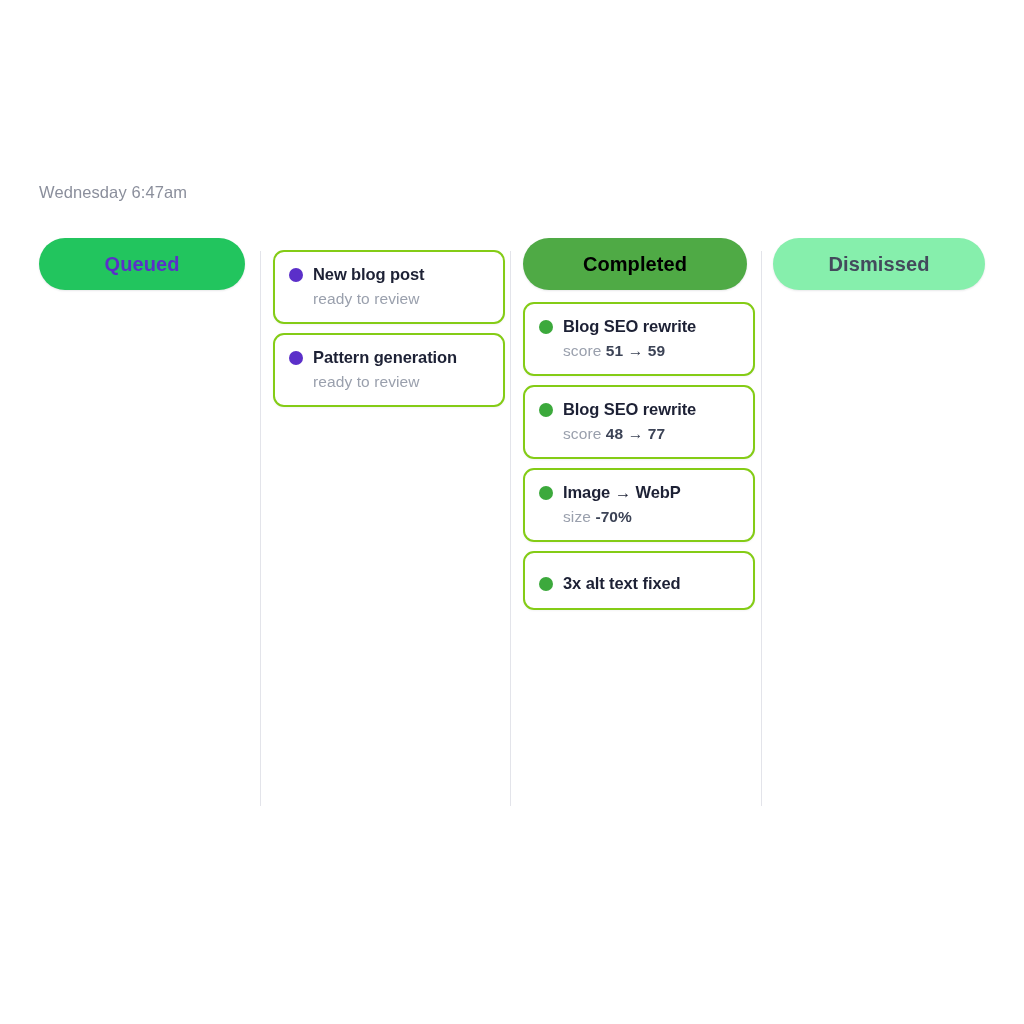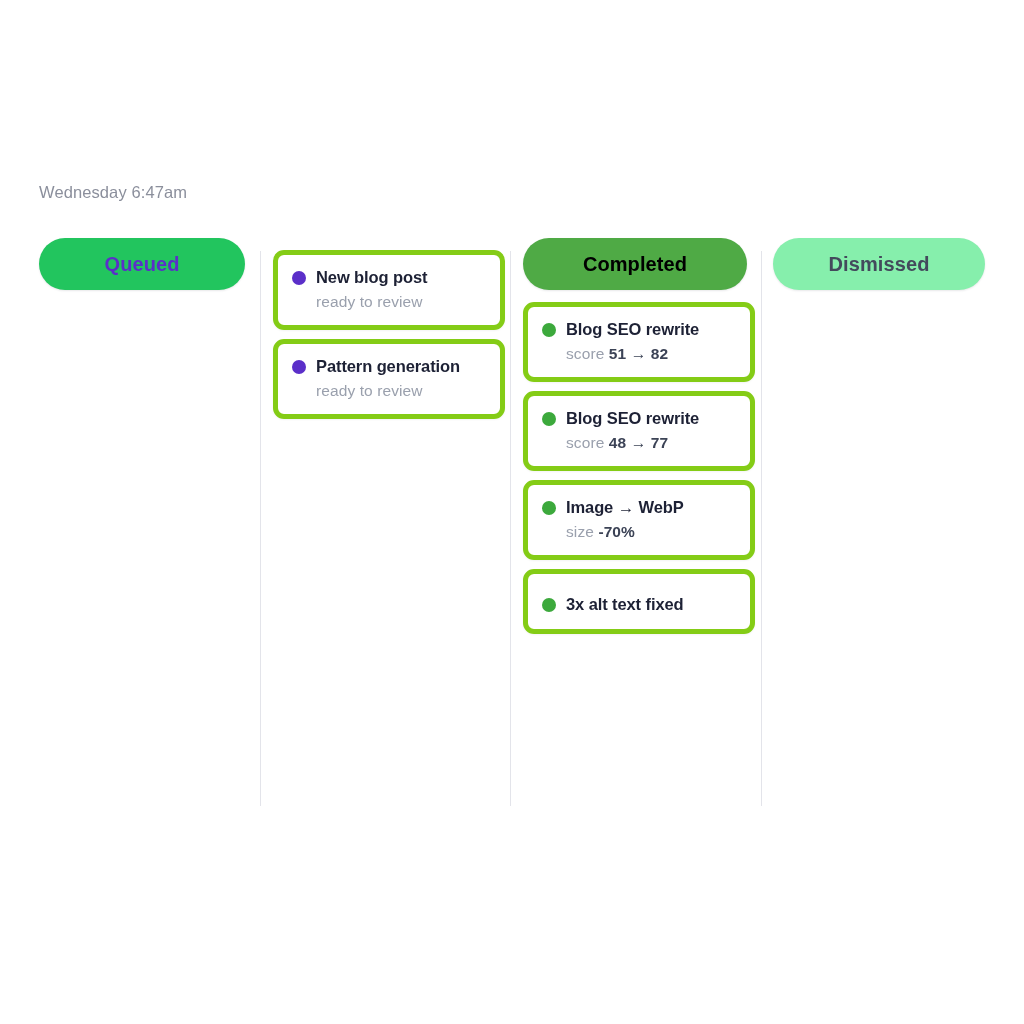--- a/index.html
+++ b/index.html
@@ -81,21 +81,21 @@
   .card-stack {
     margin-top: 12px;
     display: flex;
     flex-direction: column;
     gap: 9px;
   }
   .card {
     box-sizing: border-box;
     width: 232px;
     background: #ffffff;
-    border: 5px solid #84cc16;
+    border: 2px solid #84cc16;
     border-radius: 11px;
     padding: 13px 14px 14px 14px;
     box-shadow: 0 1px 2px rgba(30, 34, 52, 0.05);
   }
   .card.no-sub {
     padding-top: 21px;
     padding-bottom: 15px;
   }
   .card-head {
     display: flex;
@@ -180,21 +180,21 @@
     </div>
     <div class="card-stack">
 
       <div class="card">
         <div class="card-head">
           <span class="dot" style="background: rgb(60, 169, 60);"></span>
           <span class="card-title">Blog SEO rewrite</span>
         </div>
         <div class="card-sub">
           <span>score</span>
-          <span class="metric">51 → 82</span>
+          <span class="metric">51 → 59</span>
         </div>
       </div>
 
       <div class="card">
         <div class="card-head">
           <span class="dot" style="background: rgb(60, 169, 60);"></span>
           <span class="card-title">Blog SEO rewrite</span>
         </div>
         <div class="card-sub">
           <span>score</span>

